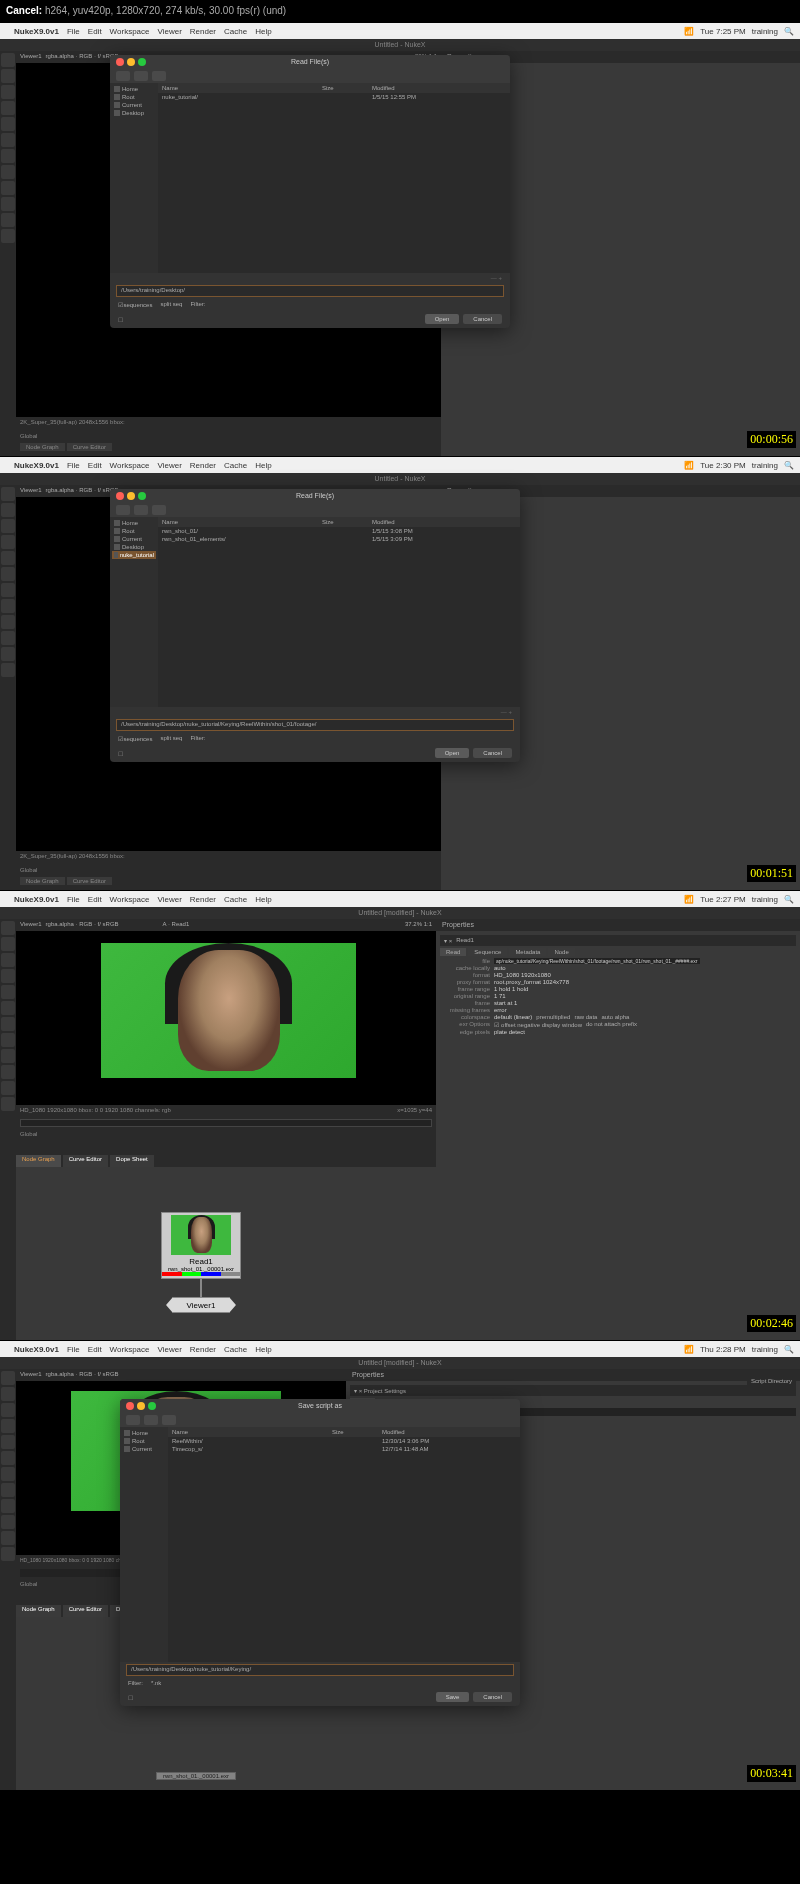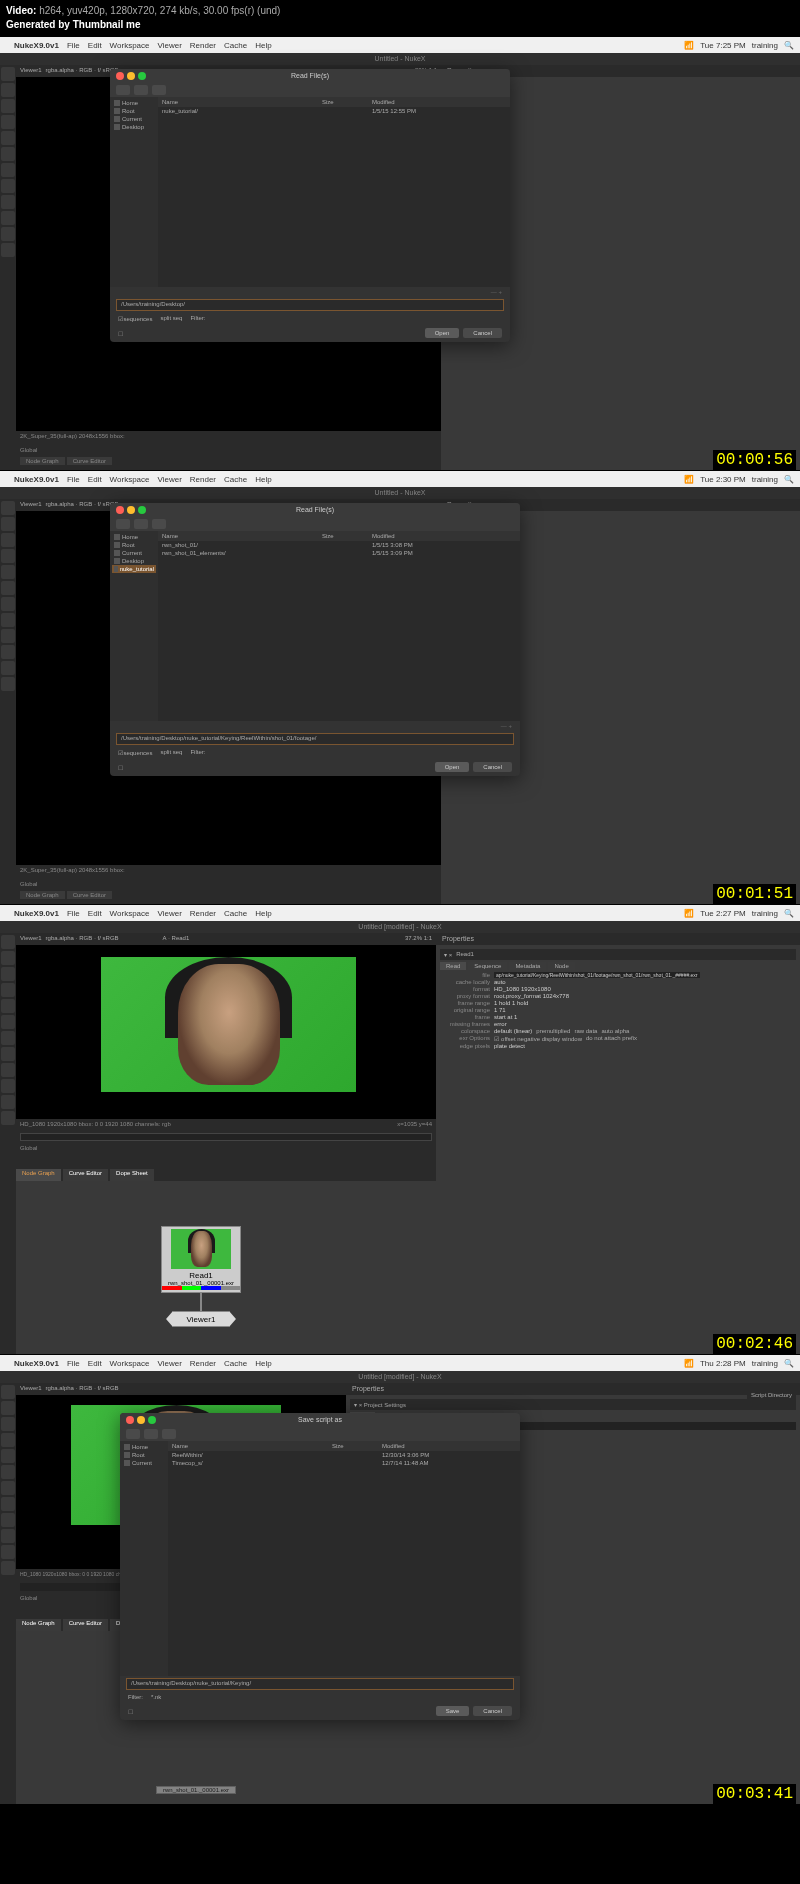--- a/index.html
+++ b/index.html
@@ -36,39 +36,38 @@
 .dir-item.sel { background: #7a5530; color: #fff; }
 .dir-icon { width: 6px; height: 6px; background: #555; }
 .file-list { flex: 1; background: #2a2a2a; font-size: 6px; color: #aaa; }
 .file-head { display: flex; padding: 2px 4px; background: #333; }
 .fh-name { width: 160px; } .fh-size { width: 50px; } .fh-mod { flex: 1; }
 .file-row { display: flex; padding: 1px 4px; }
 .dialog-path { height: 12px; background: #2a2a2a; border: 1px solid #7a5530; margin: 2px 6px; font-size: 6px; color: #aaa; padding: 1px 4px; }
 .dialog-btns { height: 18px; display: flex; justify-content: flex-end; align-items: center; gap: 4px; padding: 0 8px; font-size: 6px; }
 .dbtn { background: #4a4a4a; color: #ccc; padding: 2px 10px; border-radius: 2px; }
 .dialog-opts { font-size: 6px; color: #aaa; padding: 2px 8px; display: flex; gap: 8px; }
-.timestamp { position: absolute; bottom: 0; right: 4px; background: #000; color: #ff0; font-size: 16px; font-family: Liberation Mono, monospace; padding: 1px 3px; }
+.timestamp { position: absolute; bottom: 8px; right: 4px; background: #000; color: #ff0; font-size: 12px; font-family: Liberation Serif, serif; padding: 1px 3px; }
 .greenscreen { position: absolute; background: linear-gradient(135deg, #3eb83e 0%, #2ea82e 100%); }
 .face { position: absolute; width: 40%; height: 90%; left: 30%; top: 5%; background: radial-gradient(ellipse at 50% 40%, #c8a080 0%, #a08060 40%, #604030 70%); border-radius: 40% 40% 30% 30%; }
 .hair { position: absolute; width: 50%; height: 60%; left: 25%; top: 0; background: #1a1a1a; border-radius: 50% 50% 0 0; }
 .node { position: absolute; background: #ccc; border: 1px solid #888; text-align: center; font-size: 8px; color: #000; }
 .node-thumb { width: 60px; height: 40px; background: #3eb83e; position: relative; margin: 2px auto; }
 .prop-row { display: flex; gap: 4px; margin: 1px 0; }
 .plabel { width: 50px; text-align: right; color: #888; }
 .pval { color: #ccc; }
 .tab-row { display: flex; gap: 2px; font-size: 6px; }
 .tab { background: #3a3a3a; padding: 1px 6px; }
 .tab.act { background: #4a4a4a; }
 </style>
 </head>
 <body>
 
 <div class="header">
-  <div><span class="hl-label">Video:</span> <span class="hl-val">h264, yuv420p, 1280x720, 274 kb/s, 30.00 fps(r) (und)</span></div>
-  <div class="hl-label">Generated by Thumbnail me</div>
+  <div><span class="hl-label">Cancel:</span> <span class="hl-val">h264, yuv420p, 1280x720, 274 kb/s, 30.00 fps(r) (und)</span></div>
 </div>
 
 <div class="frame">
   <div class="menubar">
     <span class="apple"></span>
     <b>NukeX9.0v1</b>
     <span>File</span>
     <span>Edit</span>
     <span>Workspace</span>
     <span>Viewer</span>

